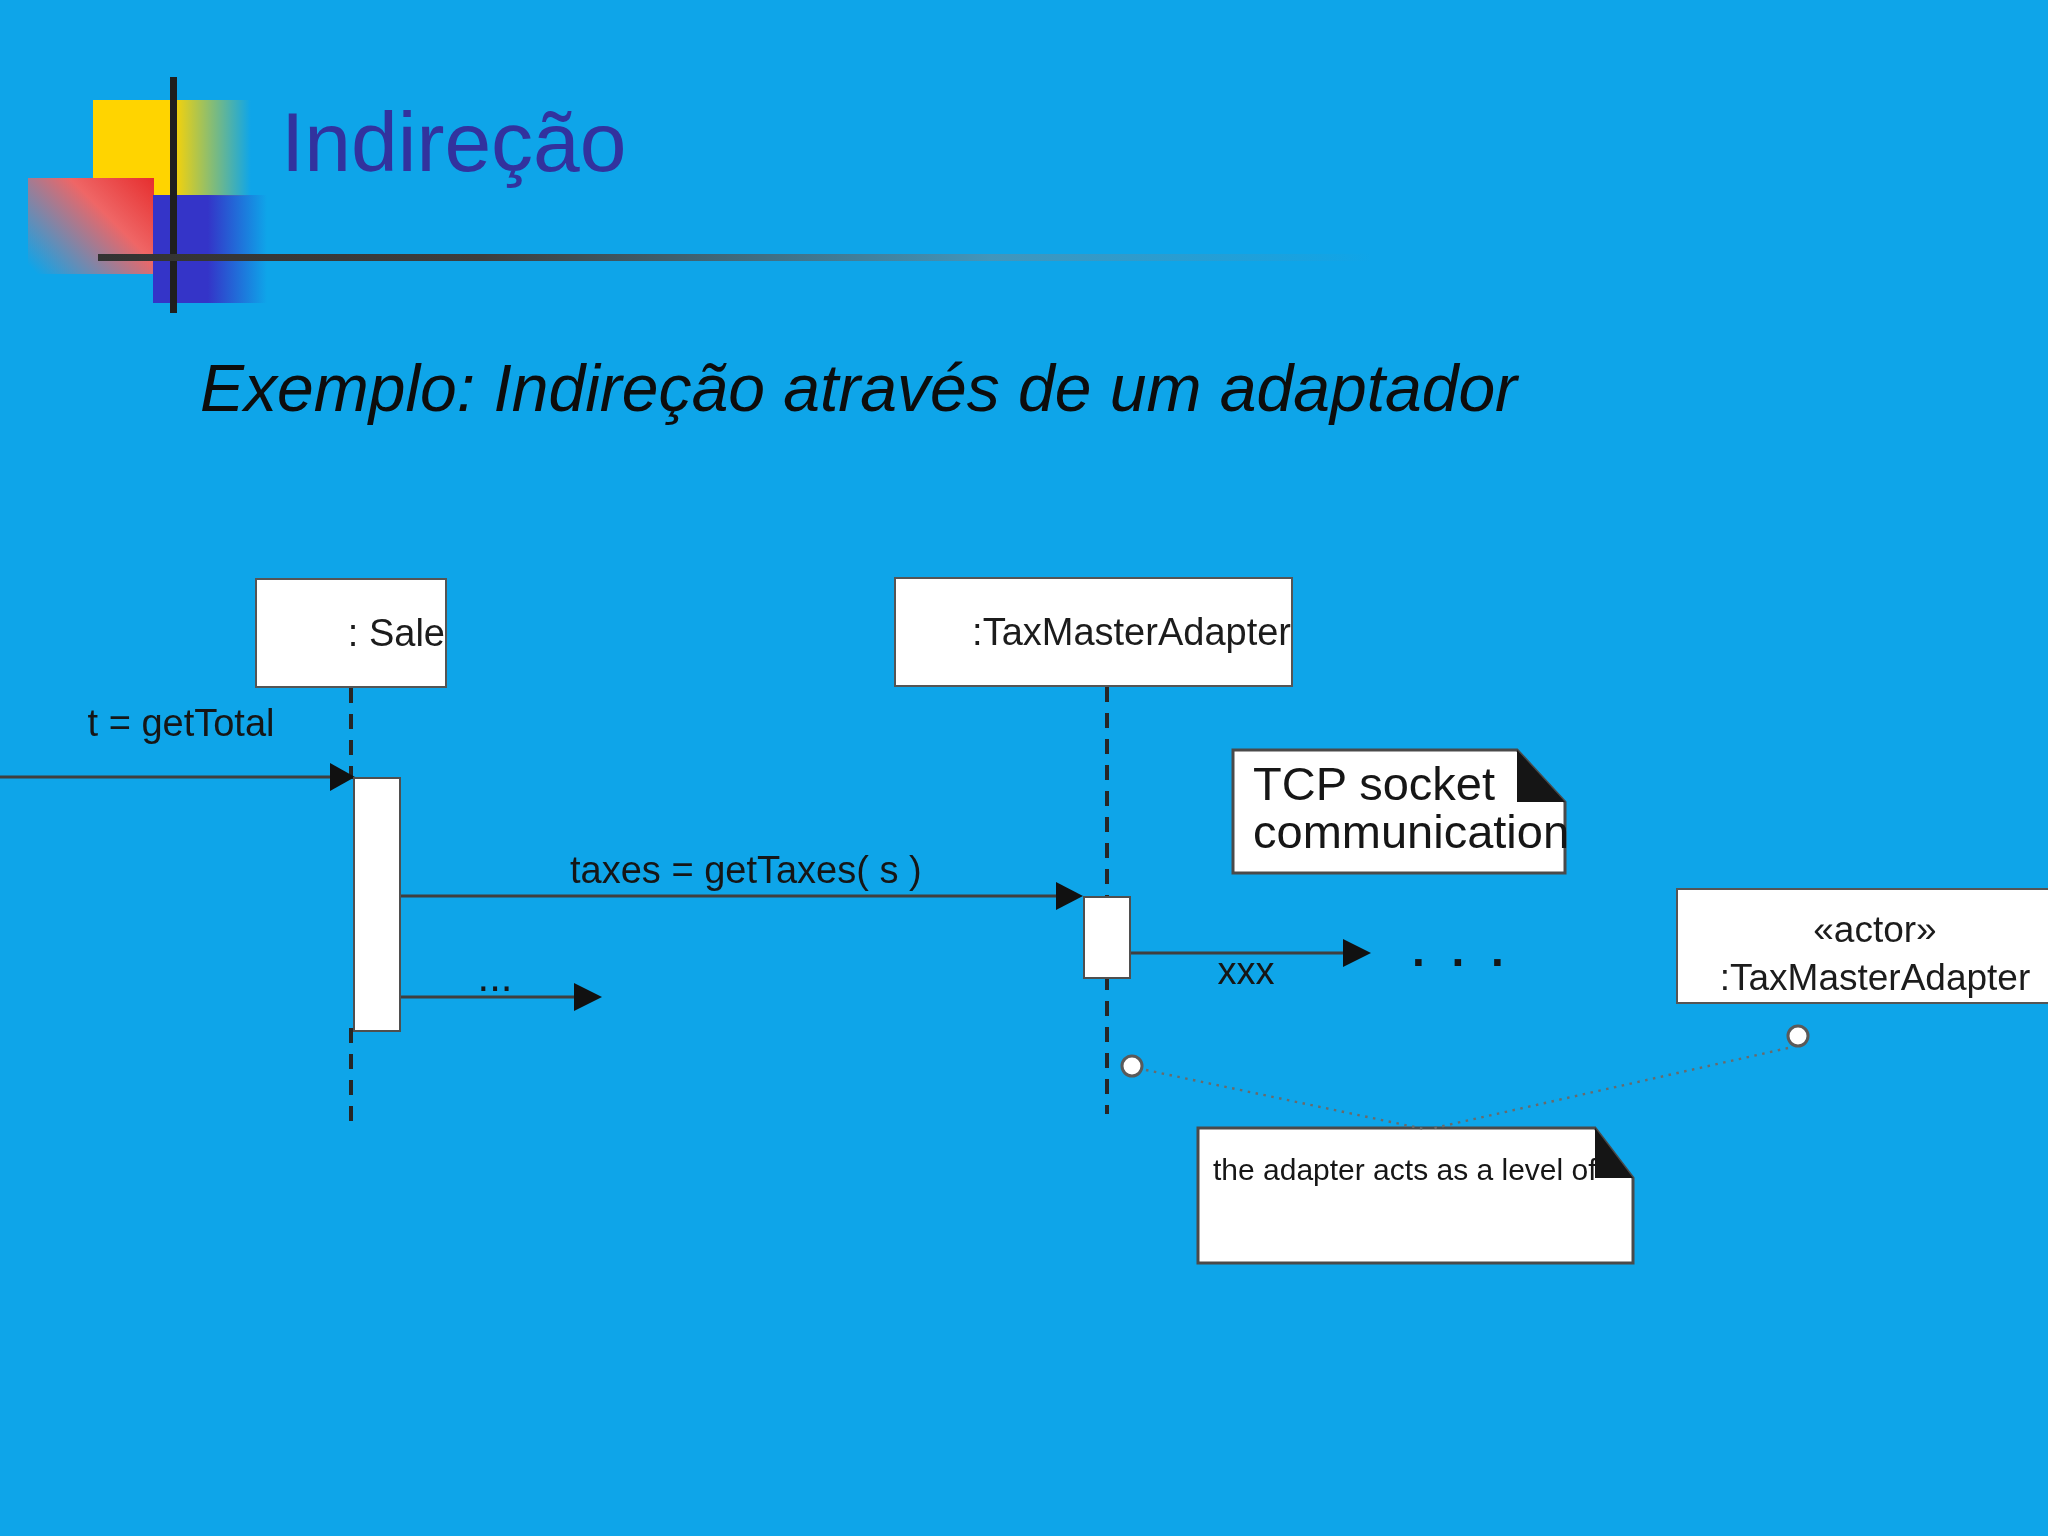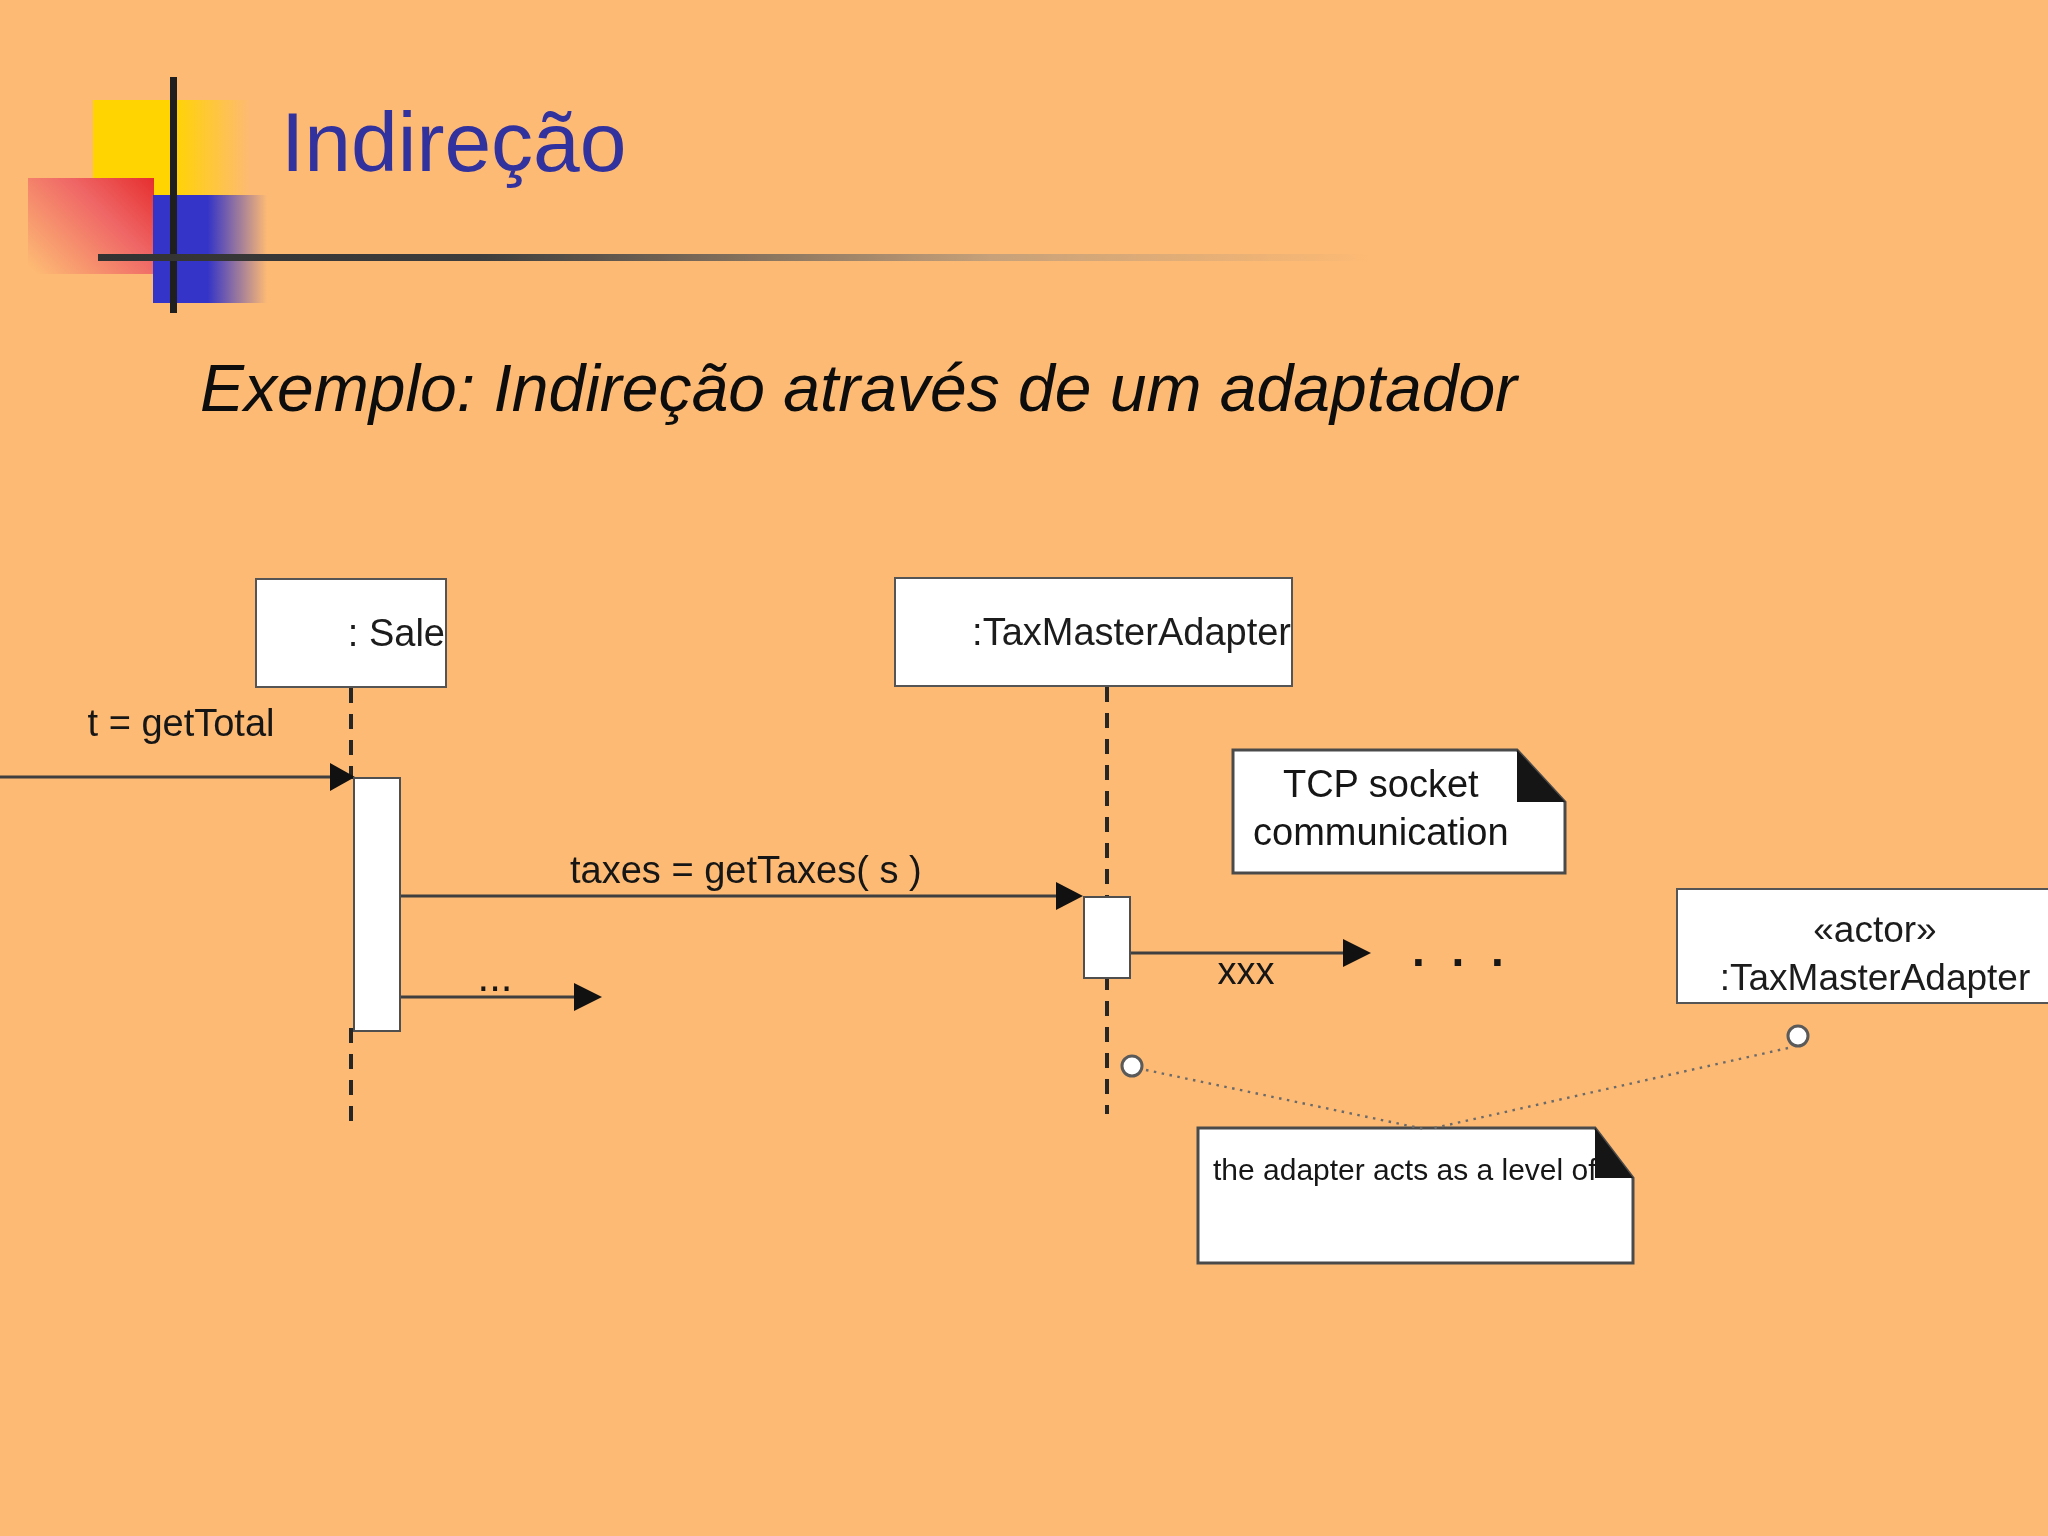--- a/index.html
+++ b/index.html
@@ -1,17 +1,17 @@
 <!DOCTYPE html>
 <html><head>
 <meta charset="utf-8">
 <style>
   html,body{margin:0;padding:0;background:#9a9a9a;}
   #slide{
-    position:relative;width:2048px;height:1536px;background:#fdba74;
+    position:relative;width:2048px;height:1536px;background:#0ea5e9;
     font-family:"Liberation Sans", sans-serif;overflow:hidden;
   }
   
   .dec{position:absolute;}
   #dec-yellow{left:93px;top:100px;width:158px;height:96px;
     background:linear-gradient(to right,#ffd400 0%,#ffd400 50%,rgba(255,212,0,0) 100%);}
   #dec-red{left:28px;top:178px;width:126px;height:96px;
     background:linear-gradient(225deg,#e62e2e 0%,#ef6666 38%,rgba(255,235,235,0) 96%);}
   #dec-blue{left:153px;top:195px;width:114px;height:108px;
     background:linear-gradient(to right,#3434c8 0%,#3434c8 48%,rgba(52,52,200,0) 100%);}
@@ -36,21 +36,21 @@
   #sale-activation{left:353px;top:777px;width:44px;height:251px;}
   #adapter-activation{left:1083px;top:896px;width:44px;height:79px;}
   .msg-label{position:absolute;font-size:38px;color:#161616;text-align:center;white-space:nowrap;}
   #lbl-gettotal{left:56px;top:702px;width:250px;}
   #lbl-gettaxes{left:570px;top:849px;width:320px;}
   #lbl-more{left:460px;top:953px;width:70px;font-size:42px;}
   #lbl-xxx{left:1201px;top:910px;width:90px;margin-top:40px;}
   #lbl-bigdots{left:1412px;top:923px;width:120px;font-size:46px;font-weight:bold;
     letter-spacing:7px;text-align:left;}
   .note-text{position:absolute;color:#161616;}
-  #tcp-note-text{left:1253px;top:760px;font-size:38px;line-height:48px;text-align:center;}
+  #tcp-note-text{left:1253px;top:760px;font-size:47px;line-height:48px;}
   #role-note-text{left:1213px;top:1146px;font-size:30px;line-height:48px;}
 </style>
 </head>
 <body>
 
 <div id="slide">
 
   <div class="dec" id="dec-yellow"></div>
   <div class="dec" id="dec-red"></div>
   <div class="dec" id="dec-blue"></div>

